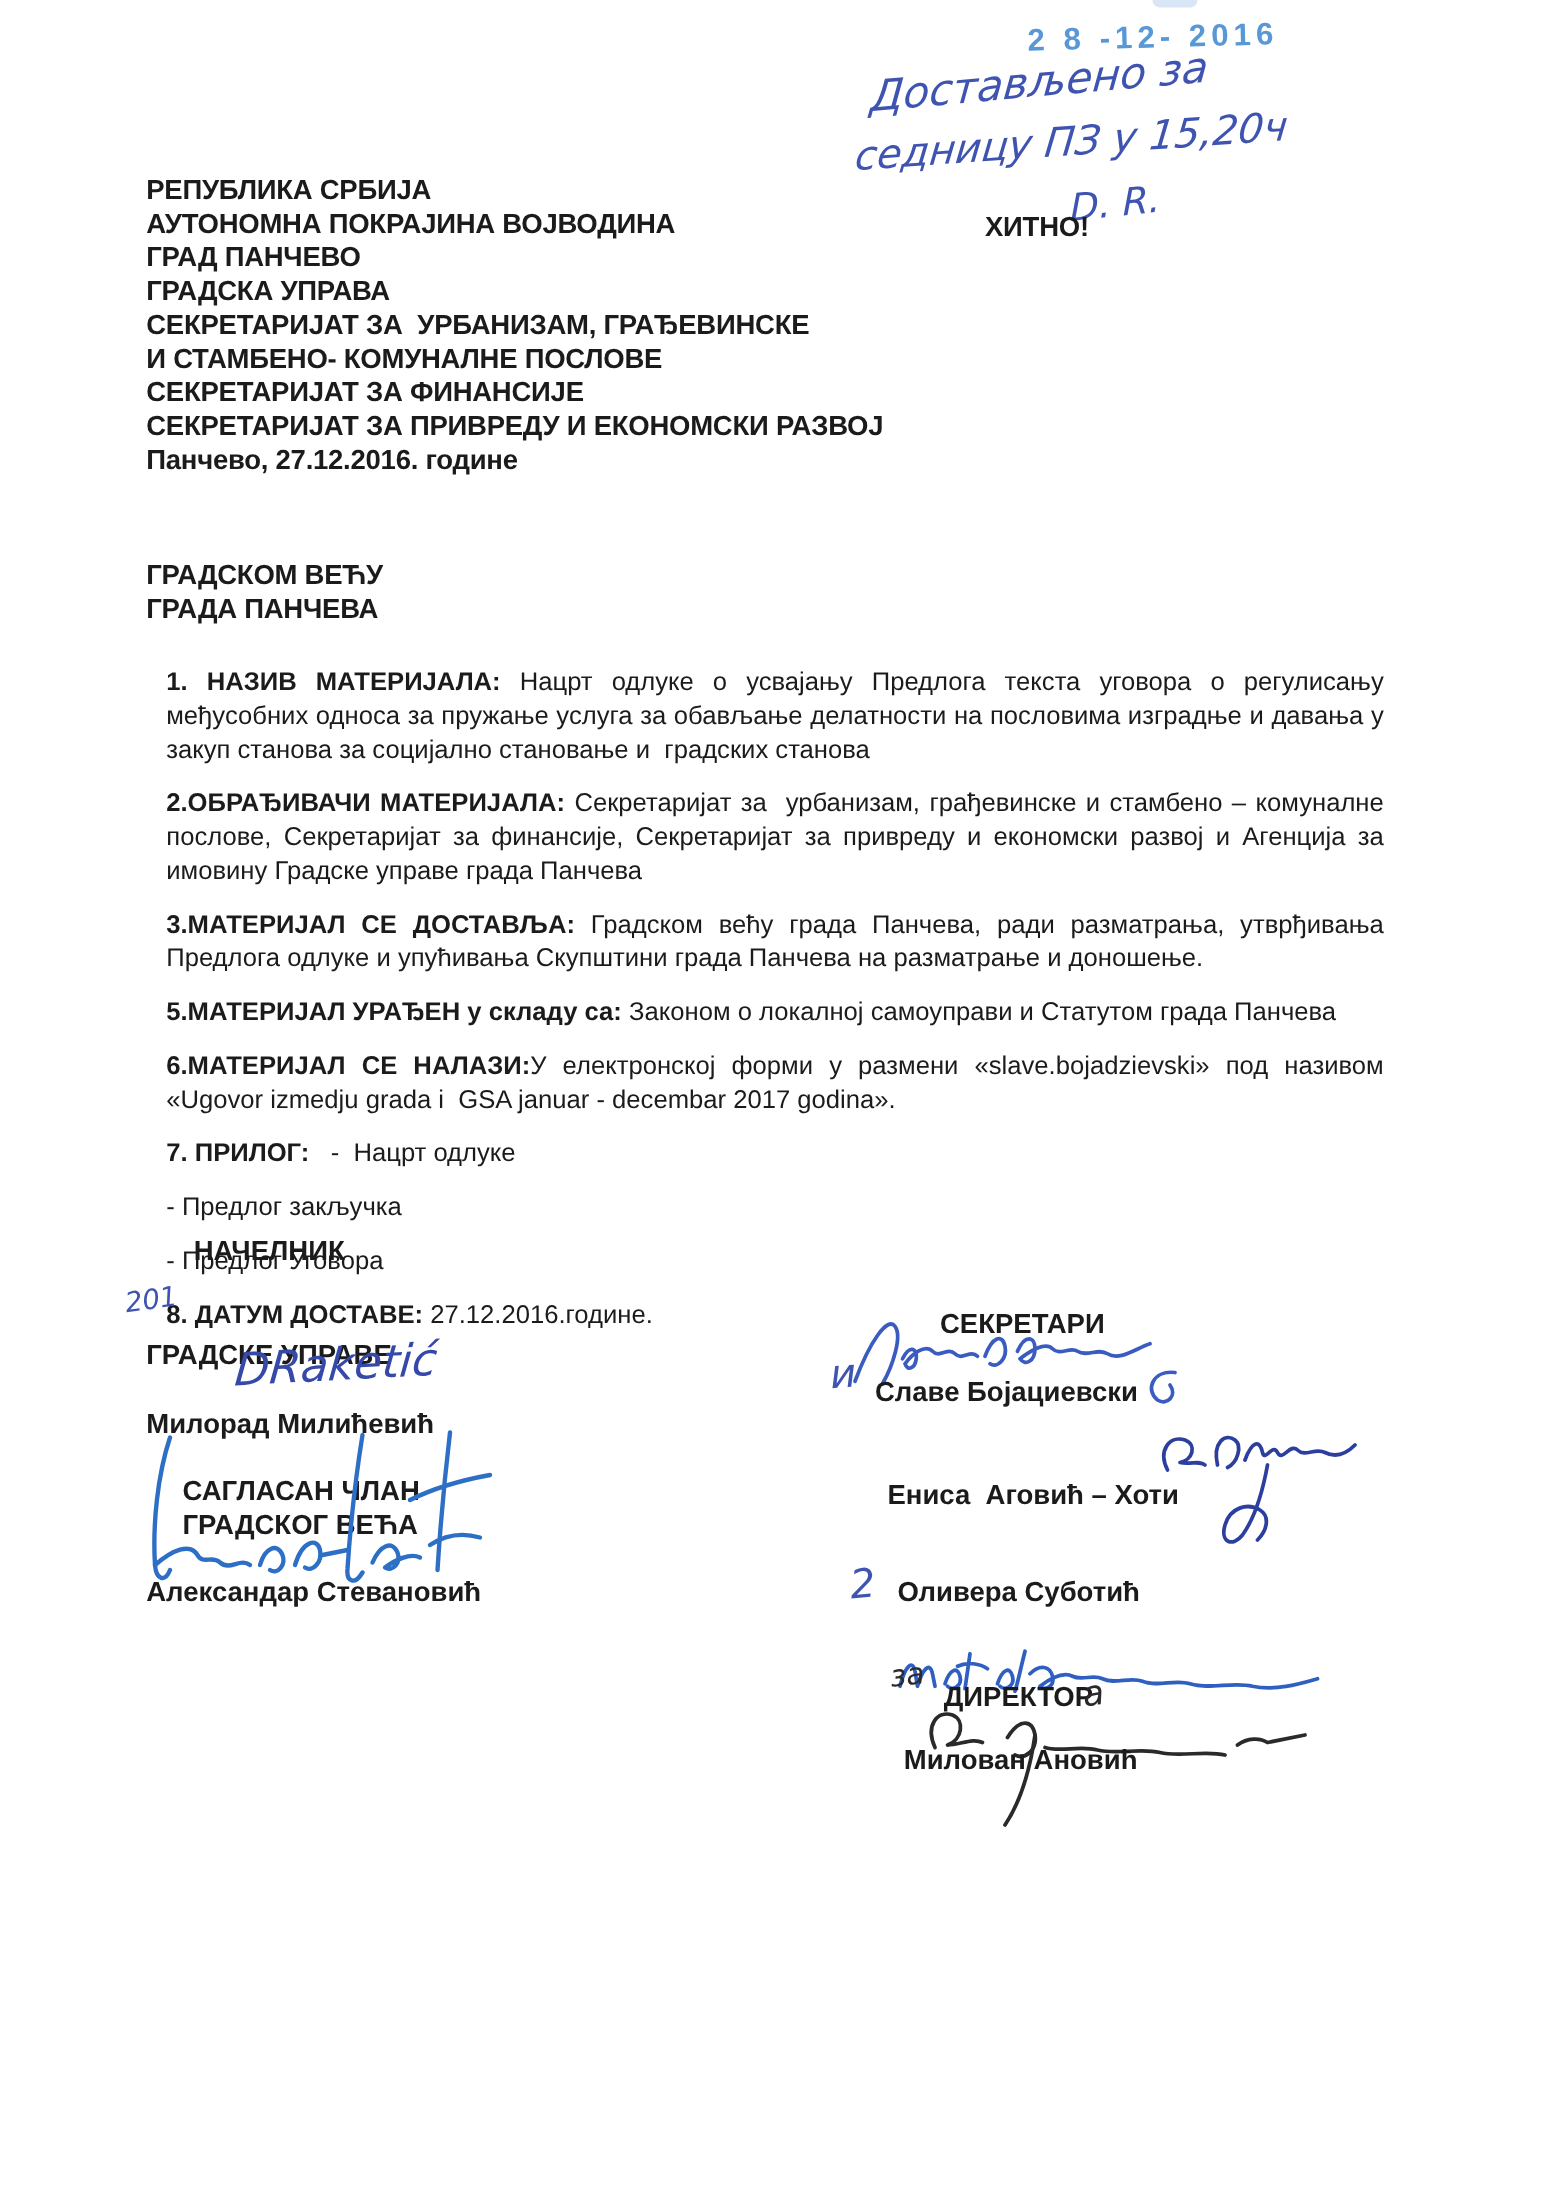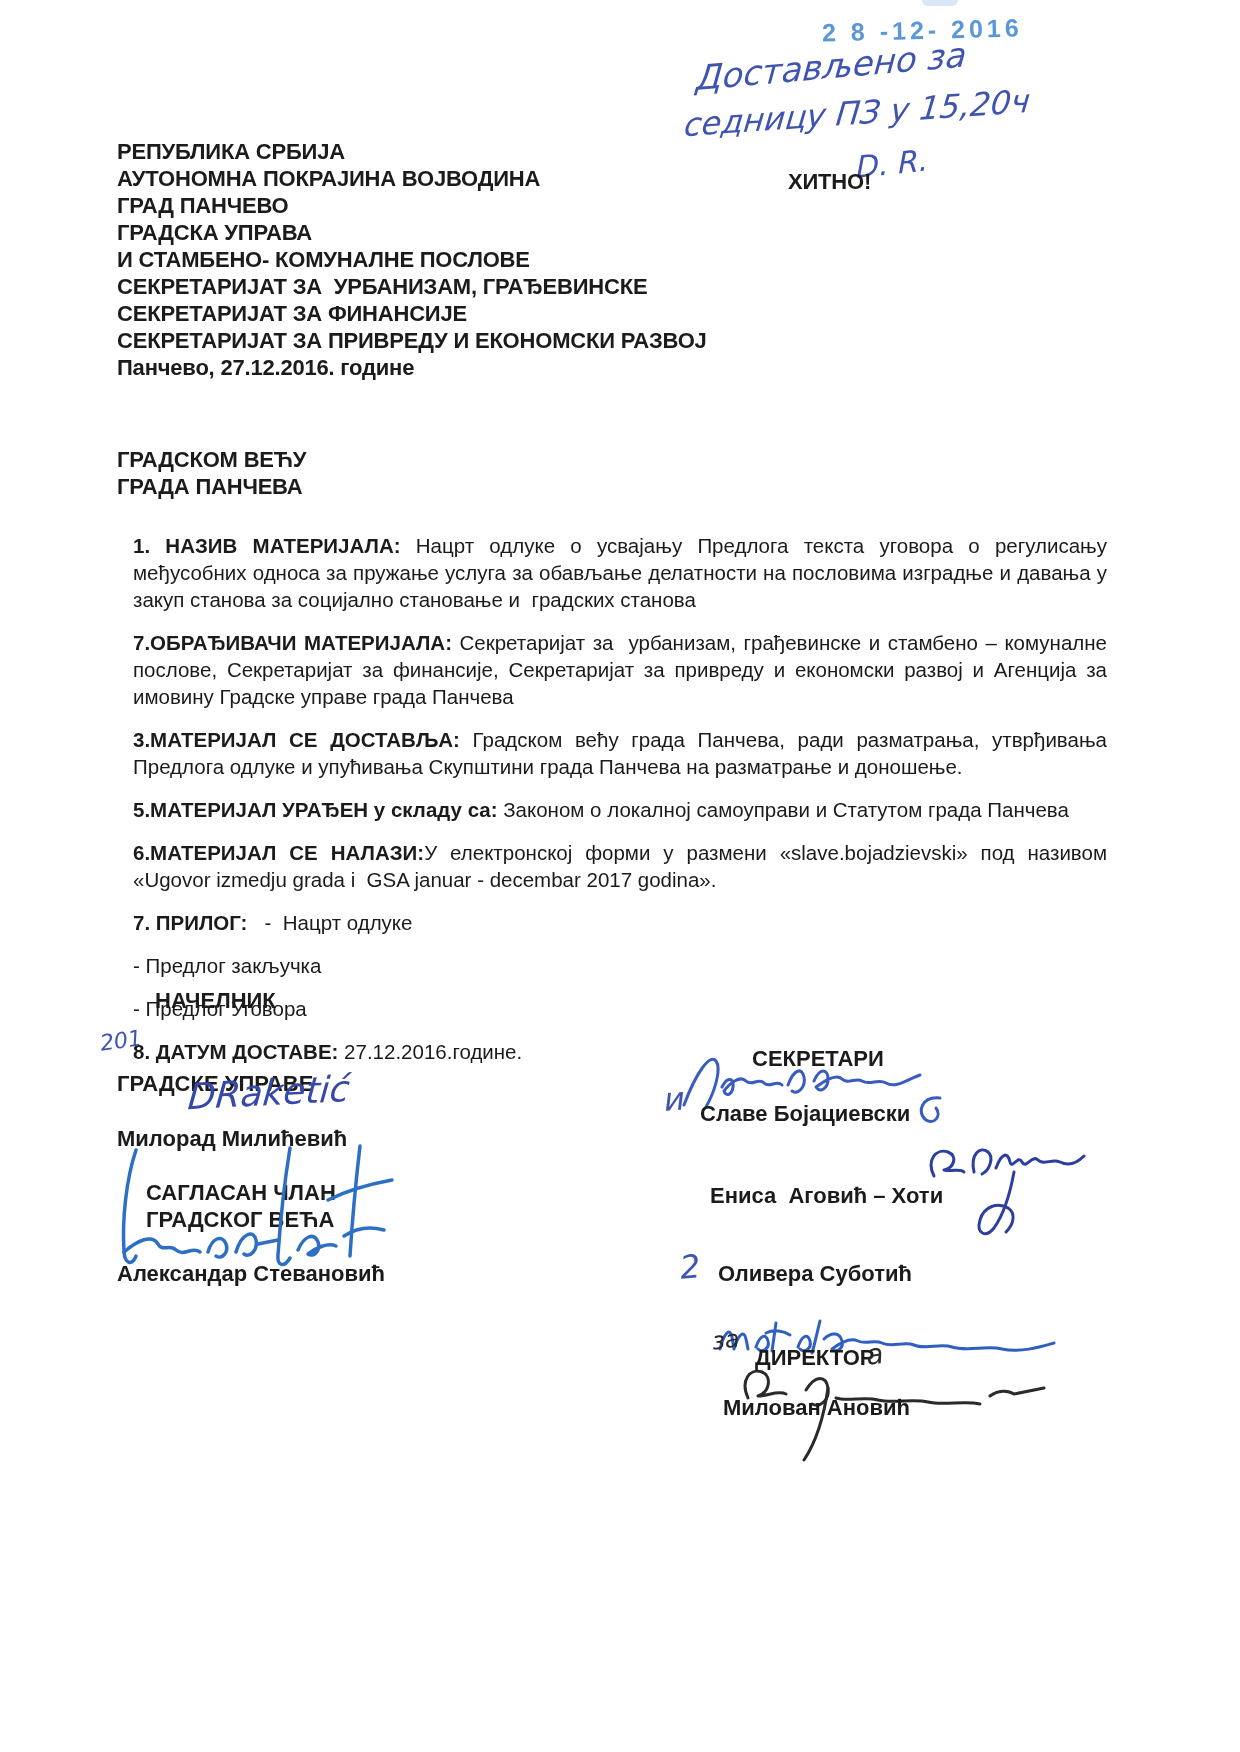--- a/index.html
+++ b/index.html
@@ -32,37 +32,37 @@
 
 <div class="abs hand" style="left:696px;top:46px;font-size:34px;color:#3f54b0;transform:rotate(-5deg) skewX(-10deg);">Достављено за</div>
 <div class="abs hand" style="left:684px;top:94px;font-size:32px;color:#3f54b0;transform:rotate(-4deg) skewX(-10deg);">седницу ПЗ у 15,20ч</div>
 <div class="abs hand" style="left:856px;top:146px;font-size:30px;color:#3f54b0;transform:rotate(-6deg) skewX(-6deg);">D. R.</div>
 
 <div class="abs" style="left:117px;top:138px;">
   <div class="hline">РЕПУБЛИКА СРБИЈА</div>
   <div class="hline">АУТОНОМНА ПОКРАЈИНА ВОЈВОДИНА</div>
   <div class="hline">ГРАД ПАНЧЕВО</div>
   <div class="hline">ГРАДСКА УПРАВА</div>
+  <div class="hline">СЕКРЕТАРИЈАТ ЗА  УРБАНИЗАМ, ГРАЂЕВИНСКЕ</div>
   <div class="hline">И СТАМБЕНО- КОМУНАЛНЕ ПОСЛОВЕ</div>
-  <div class="hline">СЕКРЕТАРИЈАТ ЗА  УРБАНИЗАМ, ГРАЂЕВИНСКЕ</div>
   <div class="hline">СЕКРЕТАРИЈАТ ЗА ФИНАНСИЈЕ</div>
   <div class="hline">СЕКРЕТАРИЈАТ ЗА ПРИВРЕДУ И ЕКОНОМСКИ РАЗВОЈ</div>
   <div class="hline">Панчево, 27.12.2016. године</div>
 </div>
 
 <div class="abs hline" style="left:788px;top:168px;">ХИТНО!</div>
 
 <div class="abs" style="left:117px;top:446px;">
   <div class="hline">ГРАДСКОМ ВЕЋУ</div>
   <div class="hline">ГРАДА ПАНЧЕВА</div>
 </div>
 
 <div class="abs body-text">
   <p class="just"><span class="lbl">1. НАЗИВ МАТЕРИЈАЛА:</span><span class="txt"> Нацрт одлуке о усвајању Предлога текста уговора о регулисању међусобних односа за пружање услуга за обављање делатности на пословима изградње и давања у закуп станова за социјално становање и  градских станова</span></p>
-  <p class="just"><span class="lbl">7.ОБРАЂИВАЧИ МАТЕРИЈАЛА:</span><span class="txt"> Секретаријат за  урбанизам, грађевинске и стамбено – комуналне послове, Секретаријат за финансије, Секретаријат за привреду и економски развој и Агенција за имовину Градске управе града Панчева</span></p>
+  <p class="just"><span class="lbl">2.ОБРАЂИВАЧИ МАТЕРИЈАЛА:</span><span class="txt"> Секретаријат за  урбанизам, грађевинске и стамбено – комуналне послове, Секретаријат за финансије, Секретаријат за привреду и економски развој и Агенција за имовину Градске управе града Панчева</span></p>
   <p class="just"><span class="lbl">3.МАТЕРИЈАЛ СЕ ДОСТАВЉА:</span><span class="txt"> Градском већу града Панчева, ради разматрања, утврђивања Предлога одлуке и упућивања Скупштини града Панчева на разматрање и доношење.</span></p>
   <p class="just"><span class="lbl">5.МАТЕРИЈАЛ УРАЂЕН у складу са:</span><span class="txt"> Законом о локалној самоуправи и Статутом града Панчева</span></p>
   <p class="just"><span class="lbl">6.МАТЕРИЈАЛ СЕ НАЛАЗИ:</span><span class="txt">У електронској форми у размени «slave.bojadzievski» под називом «Ugovor izmedju grada i  GSA januar - decembar 2017 godina».</span></p>
   <p><span class="lbl">7. ПРИЛОГ:</span><span class="txt">   -  Нацрт одлуке</span></p>
   <p><span class="txt">- Предлог закључка</span></p>
   <p><span class="txt">- Предлог Уговора</span></p>
   <p><span class="lbl">8. ДАТУМ ДОСТАВЕ:</span><span class="txt"> 27.12.2016.године.</span></p>
 </div>
 
 <div class="abs hand" style="left:100px;top:1028px;font-size:22px;color:#3f54b0;transform:rotate(-8deg);">201</div>

